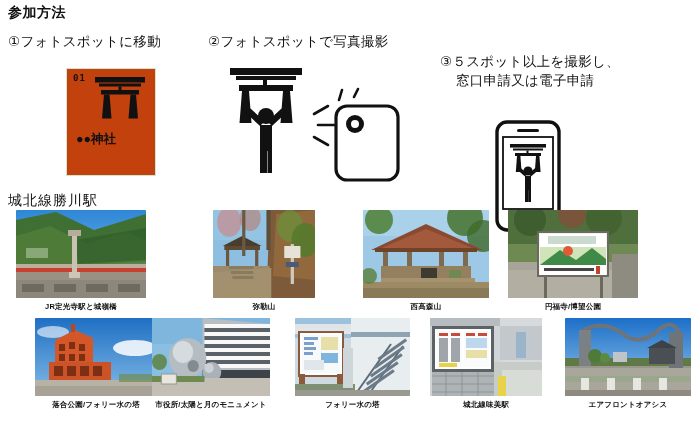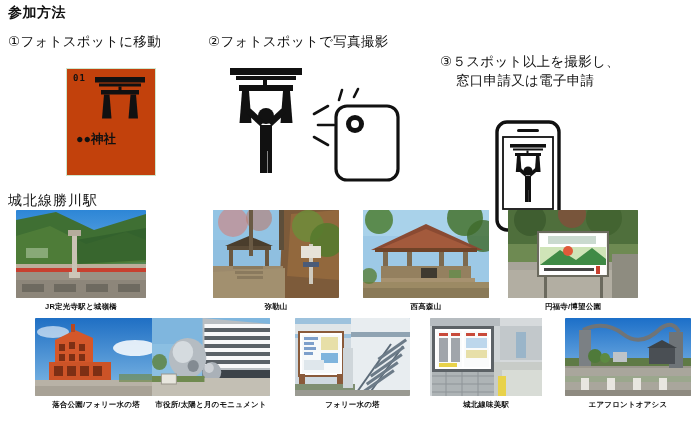--- a/index.html
+++ b/index.html
@@ -106,21 +106,21 @@
     font-size: 7.5px;
     font-weight: 700;
     letter-spacing: 0.2px;
     color: #111;
     white-space: nowrap;
   }
 
   
   .r1 .c0 { left: 16px;  width: 130px; }
   .r1 .c0 .thumb { height: 88px; }
-  .r1 .c1 { left: 213px; width: 126px; }
+  .r1 .c1 { left: 213px; width: 102px; }
   .r1 .c1 .thumb { height: 88px; }
   .r1 .c2 { left: 363px; width: 126px; }
   .r1 .c2 .thumb { height: 88px; }
   .r1 .c3 { left: 508px; width: 130px; }
   .r1 .c3 .thumb { height: 88px; }
 
   
   .r2 .c0 { left: 35px;  width: 122px; }
   .r2 .c0 .thumb { height: 78px; }
   .r2 .c1 { left: 144px; width: 126px; padding-left: 8px; }

